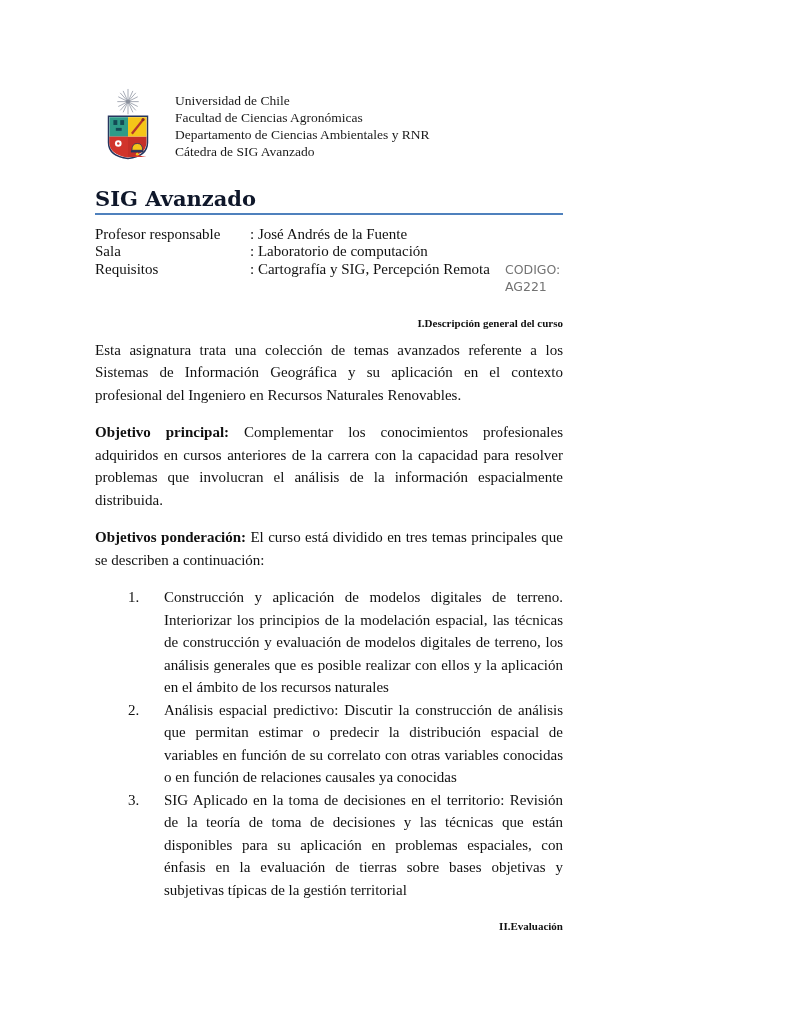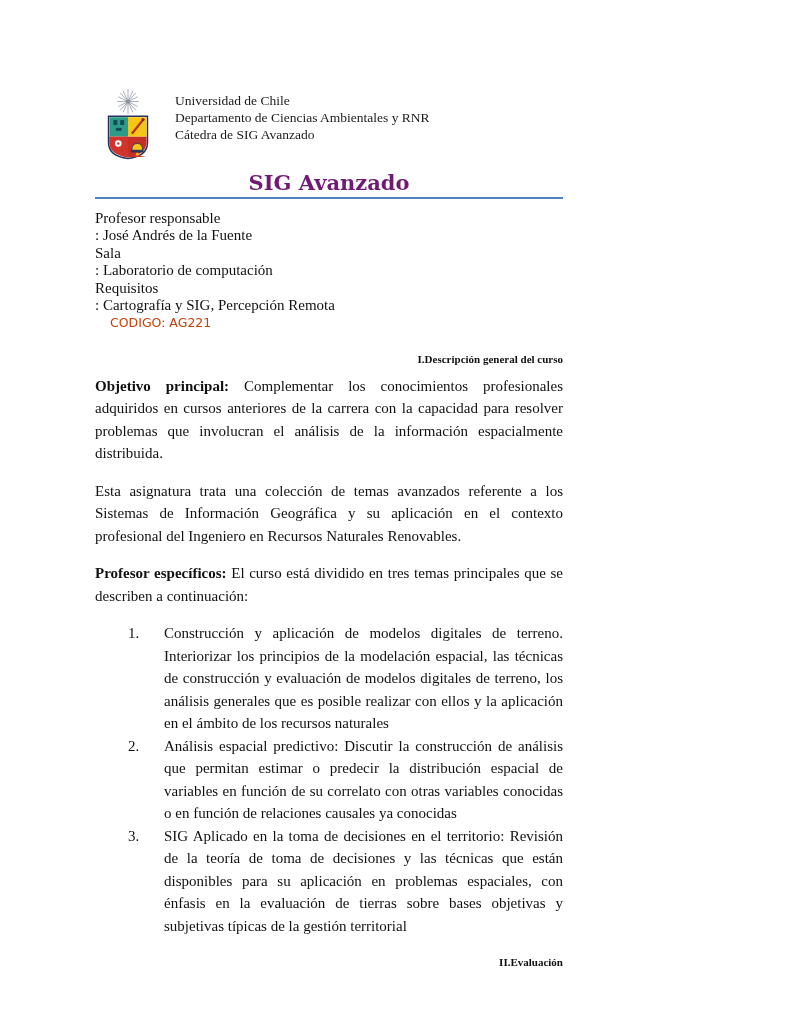--- a/index.html
+++ b/index.html
@@ -31,47 +31,46 @@
   }
   .org-lines {
     margin-left: 24px;
     padding-top: 4px;
     font-size: 13.5px;
     line-height: 17px;
     color: #1a1a1a;
   }
   
   .doc-title {
-    margin-top: 10px;
-    text-align: center;
+    margin-top: 26px;
     font-family: "DejaVu Serif", serif;
     font-weight: bold;
     font-size: 21px;
     line-height: 25px;
-    color: #701a75;
+    color: #0f172a;
   }
   .title-rule {
     margin-top: 2px;
     height: 0;
     border-bottom: 2px solid #4F81BD;
   }
   
   .info-block {
     margin-top: 11px;
     font-size: 15px;
     line-height: 17.4px;
   }
-  .info-row { display: flex; flex-direction: column; }
+  .info-row { display: flex; }
   .info-label { width: 155px; flex: 0 0 auto; }
   .info-value { white-space: nowrap; }
   .code-tag {
     font-family: "DejaVu Sans", sans-serif;
     font-size: 12.5px;
     margin-left: 15px;
-    color: #c2410c;
+    color: #737373;
   }
   
   .section-heading {
     font-weight: bold;
     font-size: 11px;
     line-height: 20px;
     margin-bottom: 6px;
     text-align: right;
   }
   .section-heading.first { margin-top: 17px; }
@@ -143,20 +142,21 @@
 
       <circle cx="13" cy="57" r="3.4" fill="#ffffff"></circle>
       <circle cx="13" cy="57" r="1.3" fill="#D1342B"></circle>
 
       <path d="M27,64 q0,-7 5.5,-7 q5.5,0 5.5,7 z" fill="#F5C518" stroke="#27355e" stroke-width="0.8"></path>
       <rect x="26" y="64" width="13" height="2.2" fill="#27355e"></rect>
       <circle cx="32.5" cy="68" r="1.4" fill="#F5C518"></circle>
     </svg>
     <div class="org-lines">
       <div>Universidad de Chile</div>
+      <div>Facultad de Ciencias Agronómicas</div>
       <div>Departamento de Ciencias Ambientales y RNR</div>
       <div>Cátedra de SIG Avanzado</div>
     </div>
   </div>
 
   <div class="doc-title">SIG Avanzado</div>
   <div class="title-rule"></div>
 
   <div class="info-block">
     <div class="info-row">
@@ -171,25 +171,25 @@
       <span class="info-label">Requisitos</span>
       <span class="info-value">: Cartografía y SIG, Percepción Remota</span>
       <span class="code-tag">CODIGO: AG221</span>
     </div>
   </div>
 
   <div class="section-heading first">
     <span class="section-num">I.</span><span>Descripción general del curso</span>
   </div>
 
+  <p class="para">Esta asignatura trata una colección de temas avanzados referente a los Sistemas de Información Geográfica y su aplicación en el contexto profesional del Ingeniero en Recursos Naturales Renovables.</p>
+
   <p class="para"><span class="lead">Objetivo principal:</span><span> Complementar los conocimientos profesionales adquiridos en cursos anteriores de la carrera con la capacidad para resolver problemas que involucran el análisis de la información espacialmente distribuida.</span></p>
 
-  <p class="para">Esta asignatura trata una colección de temas avanzados referente a los Sistemas de Información Geográfica y su aplicación en el contexto profesional del Ingeniero en Recursos Naturales Renovables.</p>
-
-  <p class="para"><span class="lead">Profesor específicos:</span><span> El curso está dividido en tres temas principales que se describen a continuación:</span></p>
+  <p class="para"><span class="lead">Objetivos ponderación:</span><span> El curso está dividido en tres temas principales que se describen a continuación:</span></p>
 
   <div class="obj-list">
     <div class="obj-item">
       <span class="obj-num">1.</span>
       <span class="obj-text">Construcción y aplicación de modelos digitales de terreno. Interiorizar los principios de la modelación espacial, las técnicas de construcción y evaluación de modelos digitales de terreno, los análisis generales que es posible realizar con ellos y la aplicación en el ámbito de los recursos naturales</span>
     </div>
     <div class="obj-item">
       <span class="obj-num">2.</span>
       <span class="obj-text">Análisis espacial predictivo: Discutir la construcción de análisis que permitan estimar o predecir la distribución espacial de variables en función de su correlato con otras variables conocidas o en función de relaciones causales ya conocidas</span>
     </div>

